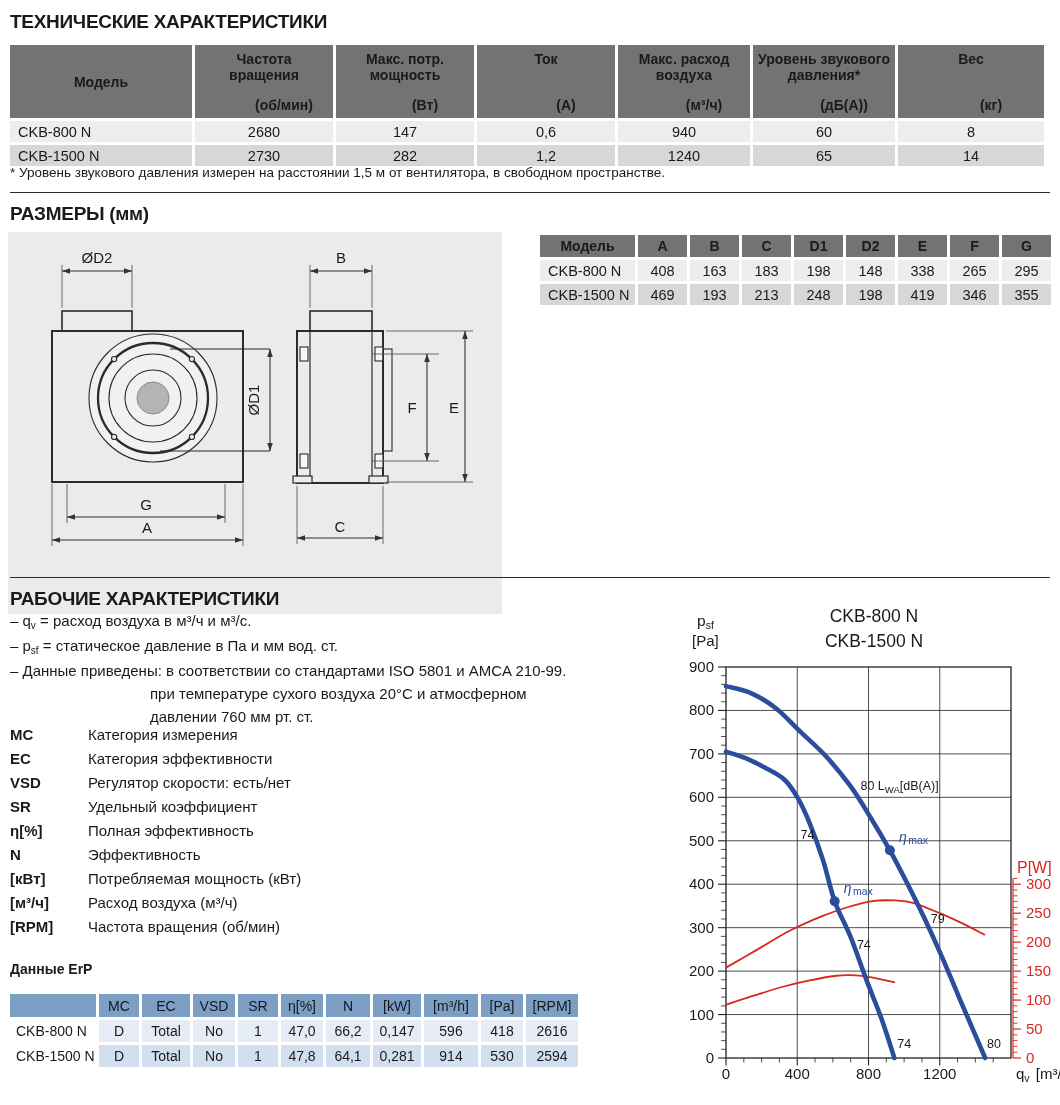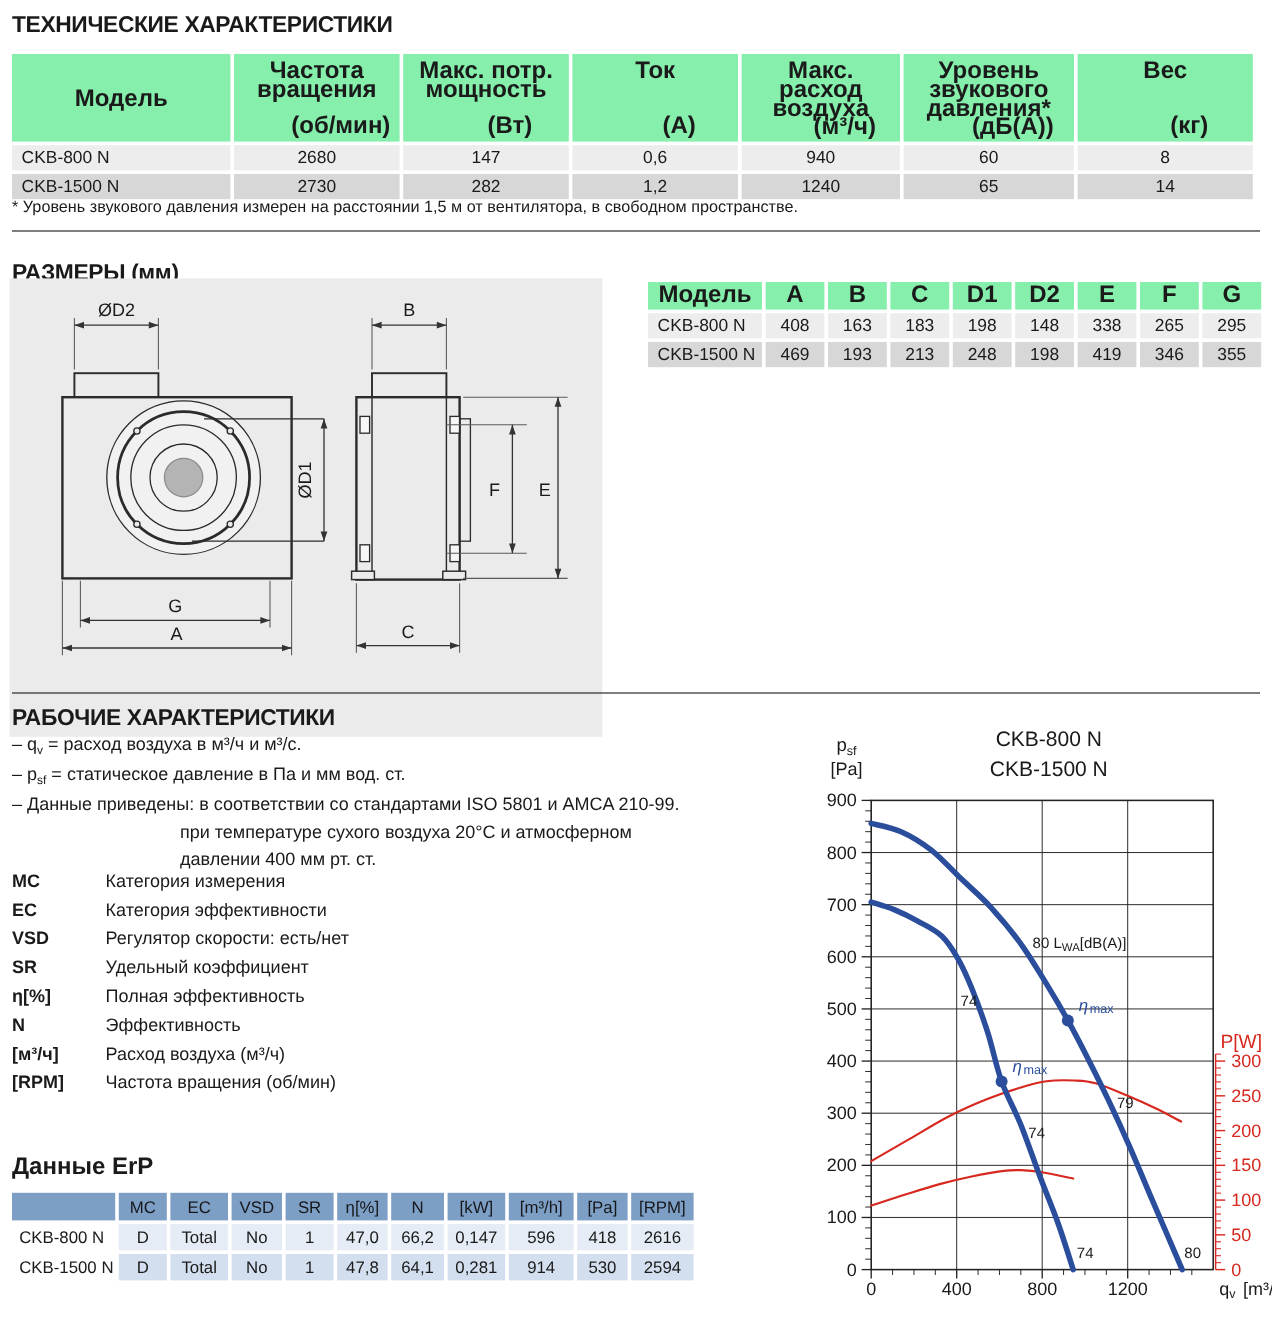--- a/index.html
+++ b/index.html
@@ -1,21 +1,21 @@
 <!DOCTYPE html>
 <html><head>
 <meta charset="utf-8">
 <style>
   html,body{margin:0;padding:0;background:#fff;}
   .page{position:relative;width:1060px;height:1105px;background:#fff;overflow:hidden;
         font-family:"Liberation Sans","DejaVu Sans",sans-serif;color:#1a1a1a;}
   .sec-title{position:absolute;left:10px;font-size:19px;font-weight:bold;letter-spacing:-0.3px;white-space:nowrap;}
   .rule{position:absolute;left:10px;width:1040px;height:1px;background:#2a2a2a;}
   table.gt{position:absolute;border-collapse:separate;border-spacing:3px;table-layout:fixed;}
-  .gt th{background:#86efac;font-weight:bold;font-size:20px;padding:0;vertical-align:middle;}
+  .gt th{background:#737373;font-weight:bold;font-size:14px;padding:0;vertical-align:middle;}
   .tech th .hwrap{height:62px;display:flex;flex-direction:column;justify-content:space-between;align-items:center;padding:6px 2px 5px;}
   .tech th .hwrap.center{justify-content:center;}
   .hname{white-space:pre-line;line-height:16px;text-align:center;}
   .hunit{line-height:15px;margin-left:40px;}
   .gt td{font-size:14.5px;text-align:center;height:21px;padding:0 4px;white-space:nowrap;}
   .gt td.c0{text-align:left;padding-left:8px;}
   .gt tr.r0 td{background:#ededed;}
   .gt tr.r1 td{background:#d7d7d7;}
   .dims th{height:22px;}
   .erp th{background:#7d9fc5;font-weight:normal;font-size:14px;height:23px;color:#15171a;}
@@ -25,21 +25,21 @@
   .erp tr.r1 td{background:#d3dfee;}
   .footnote{position:absolute;left:10px;top:165px;font-size:13.5px;}
   .panel{position:absolute;left:8px;top:232px;width:494px;height:382px;background:#ebebeb;}
   .bullets{position:absolute;left:10px;top:609px;font-size:15px;line-height:23px;}
   .bullet{white-space:nowrap;}
   .bullet.indent{padding-left:140px;}
   .sb{font-size:10px;position:relative;top:3px;}
   .legend{position:absolute;left:10px;top:726px;font-size:15px;}
   .leg-row{height:24px;display:flex;align-items:baseline;}
   .leg-term{width:78px;font-weight:bold;flex:0 0 78px;}
-  .erp-title{position:absolute;left:10px;top:961px;font-size:20px;font-weight:bold;}
+  .erp-title{position:absolute;left:10px;top:961px;font-size:14px;font-weight:bold;}
   .chart{position:absolute;left:640px;top:600px;width:420px;height:505px;}
 </style>
 </head>
 <body>
 
 <div class="page">
   <div class="sec-title" style="top:11px">ТЕХНИЧЕСКИЕ ХАРАКТЕРИСТИКИ</div>
   <table class="gt tech" id="tech-table" style="left:7px;top:42px;width:1040px">
     <colgroup id="tech-cols">
         <col style="width:182px">
@@ -116,21 +116,21 @@
           <td class="c3">1,2</td>
           <td class="c4">1240</td>
           <td class="c5">65</td>
           <td class="c6">14</td>
         </tr>
       </tbody>
   </table>
   <div class="footnote">* Уровень звукового давления измерен на расстоянии 1,5 м от вентилятора, в свободном пространстве.</div>
   <div class="rule" style="top:192px"></div>
 
-  <div class="sec-title" style="top:217px">РАЗМЕРЫ (мм)</div>
+  <div class="sec-title" style="top:203px">РАЗМЕРЫ (мм)</div>
   <div class="panel">
     <svg id="drawing-svg" viewBox="0 0 494 330" width="494" height="330">
         <g>
           <rect x="54" y="79" width="70" height="20" fill="none" stroke="#2b2b2b" stroke-width="1.6"></rect>
           <rect x="44" y="99" width="191" height="151" fill="#ebebeb" stroke="#2b2b2b" stroke-width="2"></rect>
           <circle cx="145" cy="166" r="64" fill="#f1f1f1" stroke="#2b2b2b" stroke-width="1.1"></circle>
           <circle cx="145" cy="166" r="55" fill="none" stroke="#2b2b2b" stroke-width="2.3"></circle>
           <circle cx="145" cy="166" r="44" fill="none" stroke="#2b2b2b" stroke-width="1.1"></circle>
           <circle cx="145" cy="166" r="28" fill="none" stroke="#2b2b2b" stroke-width="1.1"></circle>
           <circle cx="145" cy="166" r="16" fill="#b4b4b4" stroke="#8a8a8a" stroke-width="1"></circle>
@@ -251,21 +251,21 @@
       </tbody>
   </table>
   <div class="rule" style="top:577px"></div>
 
   <div class="sec-title" style="top:588px">РАБОЧИЕ ХАРАКТЕРИСТИКИ</div>
   <div class="bullets" id="bullets">
       <div class="bullet"><span>– q</span><span class="sb">v</span><span> = расход воздуха в м³/ч и м³/с.</span></div>
       <div class="bullet"><span>– p</span><span class="sb">sf</span><span> = статическое давление в Па и мм вод. ст.</span></div>
       <div class="bullet"><span>– Данные приведены: в соответствии со стандартами ISO 5801 и AMCA 210-99.</span></div>
       <div class="bullet indent"><span>при температуре сухого воздуха 20°C и атмосферном</span></div>
-      <div class="bullet indent"><span>давлении 400 мм рт. ст.</span></div>
+      <div class="bullet indent"><span>давлении 760 мм рт. ст.</span></div>
     </div>
   <div class="legend" id="legend">
       <div class="leg-row">
         <div class="leg-term">MC</div>
         <div class="leg-def">Категория измерения</div>
       </div>
       <div class="leg-row">
         <div class="leg-term">EC</div>
         <div class="leg-def">Категория эффективности</div>
       </div>
@@ -277,20 +277,24 @@
         <div class="leg-term">SR</div>
         <div class="leg-def">Удельный коэффициент</div>
       </div>
       <div class="leg-row">
         <div class="leg-term">η[%]</div>
         <div class="leg-def">Полная эффективность</div>
       </div>
       <div class="leg-row">
         <div class="leg-term">N</div>
         <div class="leg-def">Эффективность</div>
+      </div>
+      <div class="leg-row">
+        <div class="leg-term">[кВт]</div>
+        <div class="leg-def">Потребляемая мощность (кВт)</div>
       </div>
       <div class="leg-row">
         <div class="leg-term">[м³/ч]</div>
         <div class="leg-def">Расход воздуха (м³/ч)</div>
       </div>
       <div class="leg-row">
         <div class="leg-term">[RPM]</div>
         <div class="leg-def">Частота вращения (об/мин)</div>
       </div>
     </div>

